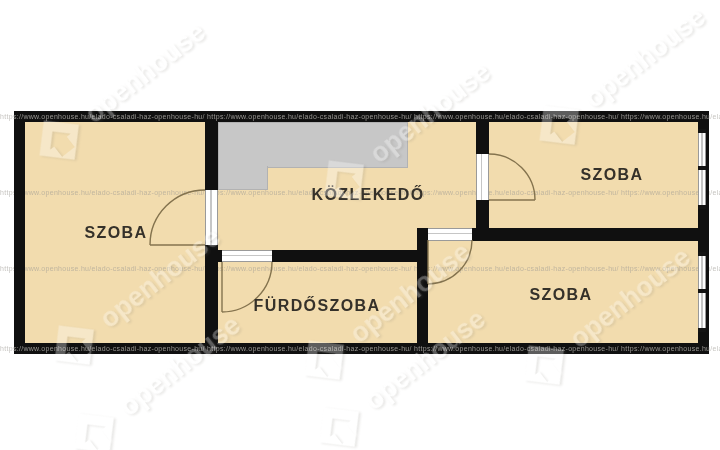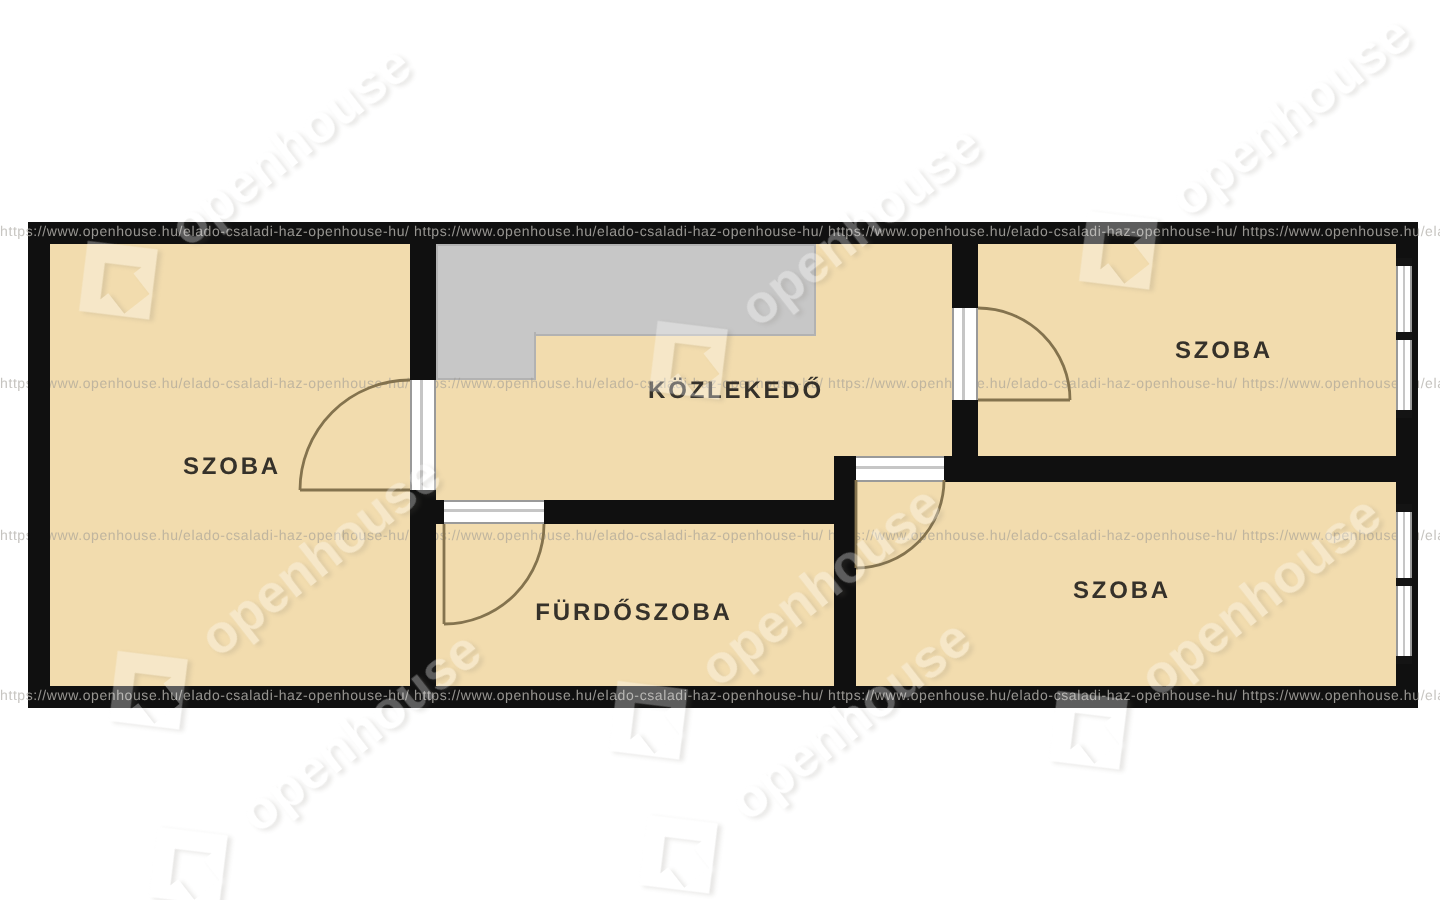--- a/index.html
+++ b/index.html
@@ -8,21 +8,21 @@
   .floor{position:absolute;background:#f2dcae;}
   .wall{position:absolute;background:#101010;}
   .stair{position:absolute;background:#c7c7c7;border:1px solid #b2b2b2;box-sizing:border-box;}
   
   .frame-v{position:absolute;background:linear-gradient(to right,#9a9a9a 0 8%,#ffffff 8% 38%,#c6c6c6 38% 50%,#ffffff 50% 92%,#9a9a9a 92% 100%);}
   .frame-h{position:absolute;background:linear-gradient(to bottom,#9a9a9a 0 8%,#ffffff 8% 38%,#c6c6c6 38% 50%,#ffffff 50% 92%,#9a9a9a 92% 100%);}
   .win{position:absolute;background:linear-gradient(to right,#9a9a9a 0 12%,#ffffff 12% 42%,#c6c6c6 42% 58%,#ffffff 58% 88%,#9a9a9a 88% 100%);}
   .tick{position:absolute;background:#141414;}
   .door-svg{position:absolute;overflow:visible;}
   .door-svg path{fill:none;stroke:#84734e;stroke-width:1.4;}
-  .room-label{position:absolute;transform:translate(-50%,-50%);font-size:12px;font-weight:700;letter-spacing:1.4px;color:#35312a;white-space:nowrap;}
+  .room-label{position:absolute;transform:translate(-50%,-50%);font-size:16px;font-weight:700;letter-spacing:1.4px;color:#35312a;white-space:nowrap;}
   .url-line{position:absolute;left:0;width:720px;height:9px;font-size:7px;line-height:9px;letter-spacing:.3px;color:rgba(158,155,148,.6);white-space:nowrap;overflow:hidden;}
   .url-line.on-wall{color:rgba(185,183,177,.8);}
   .wm{position:absolute;display:flex;align-items:center;gap:9px;transform:rotate(-38deg);opacity:.32;filter:drop-shadow(1px 2px 1px rgba(110,105,95,.5));pointer-events:none;}
   .wm .wm-text{font-size:27px;font-weight:700;color:#ffffff;}
   .wm svg{display:block;}
 </style>
 </head>
 <body>
 
 <div class="stage">

